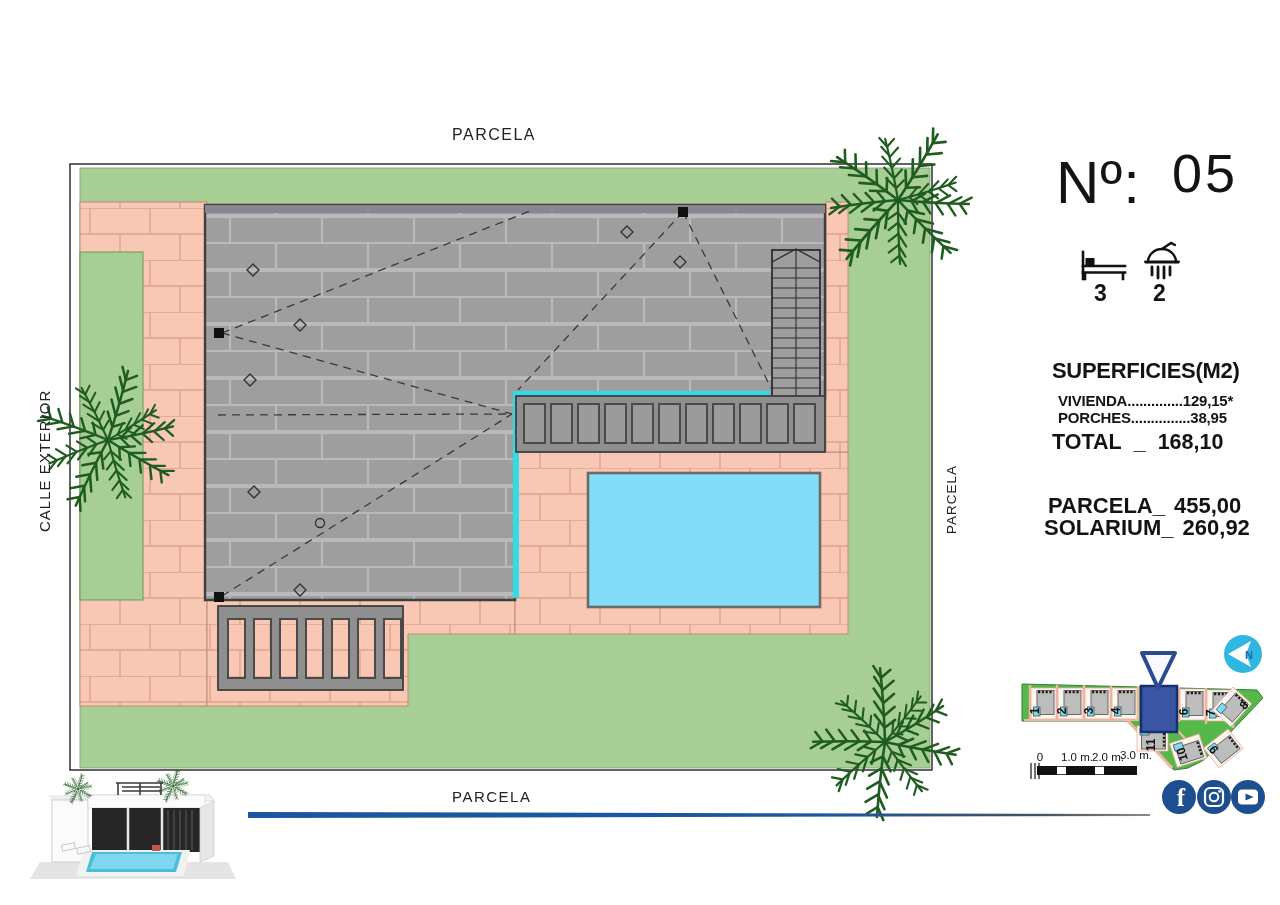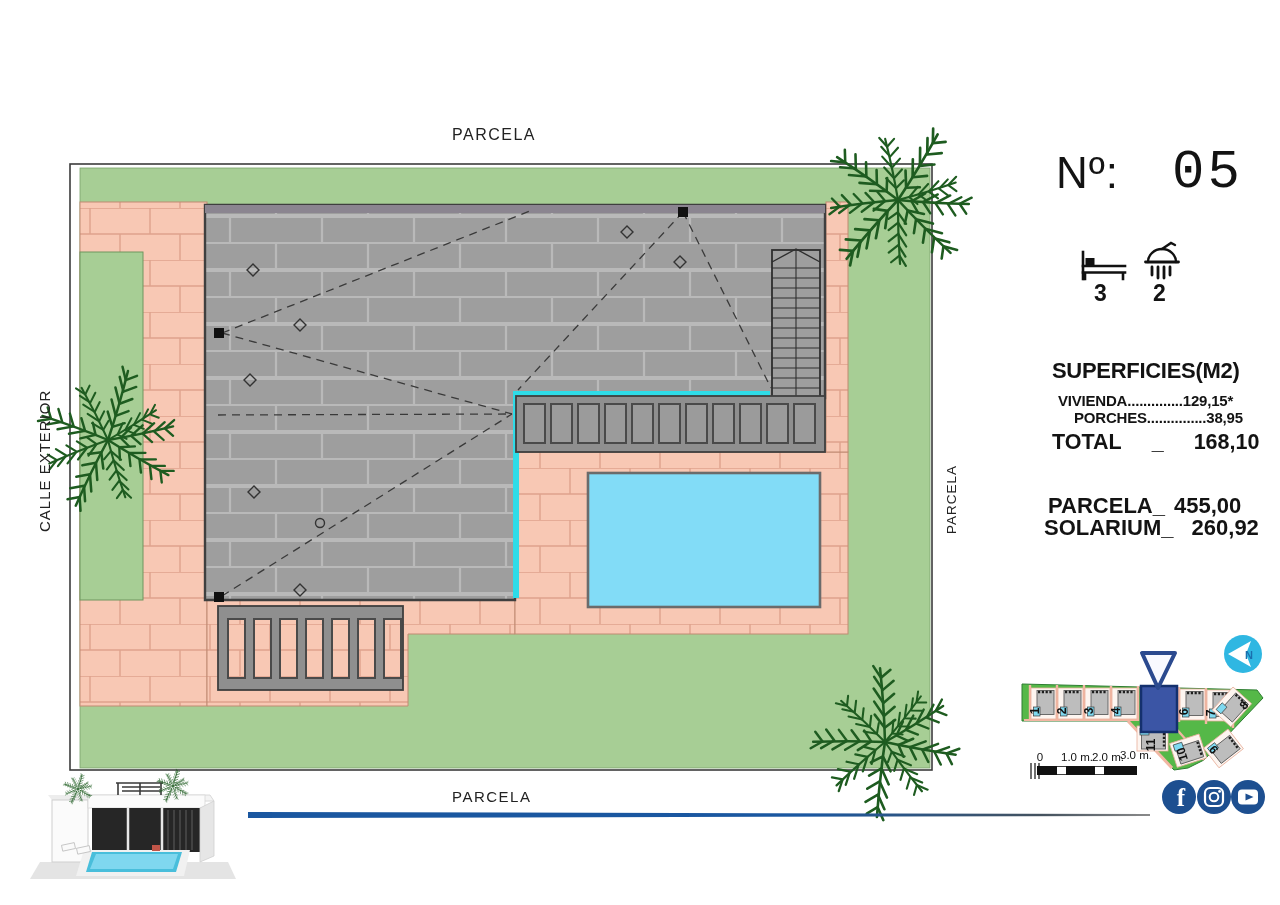--- a/index.html
+++ b/index.html
@@ -5,30 +5,30 @@
   html,body{margin:0;padding:0;background:#fff;}
   #page{position:relative;width:1280px;height:905px;background:#fff;overflow:hidden;
         font-family:"Liberation Sans",sans-serif;color:#131313;}
   #gfx{position:absolute;left:0;top:0;z-index:0;}
   .txt{position:absolute;z-index:2;white-space:nowrap;}
   .parcela-top{left:452px;top:126px;font-size:16px;letter-spacing:1.5px;color:#222;}
   .parcela-bottom{left:452px;top:788px;font-size:15px;letter-spacing:1.5px;color:#222;}
   .vert{writing-mode:vertical-rl;transform:rotate(180deg);}
   .calle{left:36px;top:392px;font-size:15px;letter-spacing:1px;color:#222;height:140px;}
   .parcela-right{left:944px;top:450px;font-size:13.5px;letter-spacing:1px;color:#222;height:84px;}
-  .num-label{left:1056px;top:148px;font-size:44px;font-weight:500;letter-spacing:1px;}
-  .num-value{left:1172px;top:142px;font-size:54px;font-weight:500;letter-spacing:3px;font-family:Liberation Mono, monospace;}
+  .num-label{left:1056px;top:148px;font-size:60px;font-weight:500;letter-spacing:1px;}
+  .num-value{left:1172px;top:142px;font-size:54px;font-weight:500;letter-spacing:3px;}
   .bed-count{left:1094px;top:280px;font-size:23px;font-weight:bold;}
   .bath-count{left:1153px;top:280px;font-size:23px;font-weight:bold;}
   .sup-title{left:1052px;top:358px;font-size:22px;font-weight:700;letter-spacing:-0.3px;}
   .sup-row1{left:1058px;top:392px;font-size:15px;font-weight:600;letter-spacing:-0.2px;}
-  .sup-row2{left:1058px;top:409px;font-size:15px;font-weight:600;letter-spacing:-0.2px;margin-left:16px;}
-  .total-line{left:1052px;top:430px;font-size:21.5px;font-weight:600;display:flex;gap:30px;}
+  .sup-row2{left:1058px;top:409px;font-size:15px;font-weight:600;letter-spacing:-0.2px;}
+  .total-line{left:1052px;top:430px;font-size:21.5px;font-weight:600;display:flex;gap:12px;}
   .parcela-line{left:1048px;top:480px;font-size:22px;font-weight:600;display:flex;gap:9px;margin-top:13px;}
-  .solarium-line{left:1044px;top:515px;font-size:22px;font-weight:600;display:flex;gap:18px;}
+  .solarium-line{left:1044px;top:515px;font-size:22px;font-weight:600;display:flex;gap:9px;}
 </style>
 </head>
 <body>
 
 <div id="page">
 
 <svg id="gfx" width="1280" height="905" viewBox="0 0 1280 905">
   <defs>
     <pattern id="gbrick" width="92" height="54" patternUnits="userSpaceOnUse">
       <rect width="92" height="54" fill="#9e9e9e"></rect>

